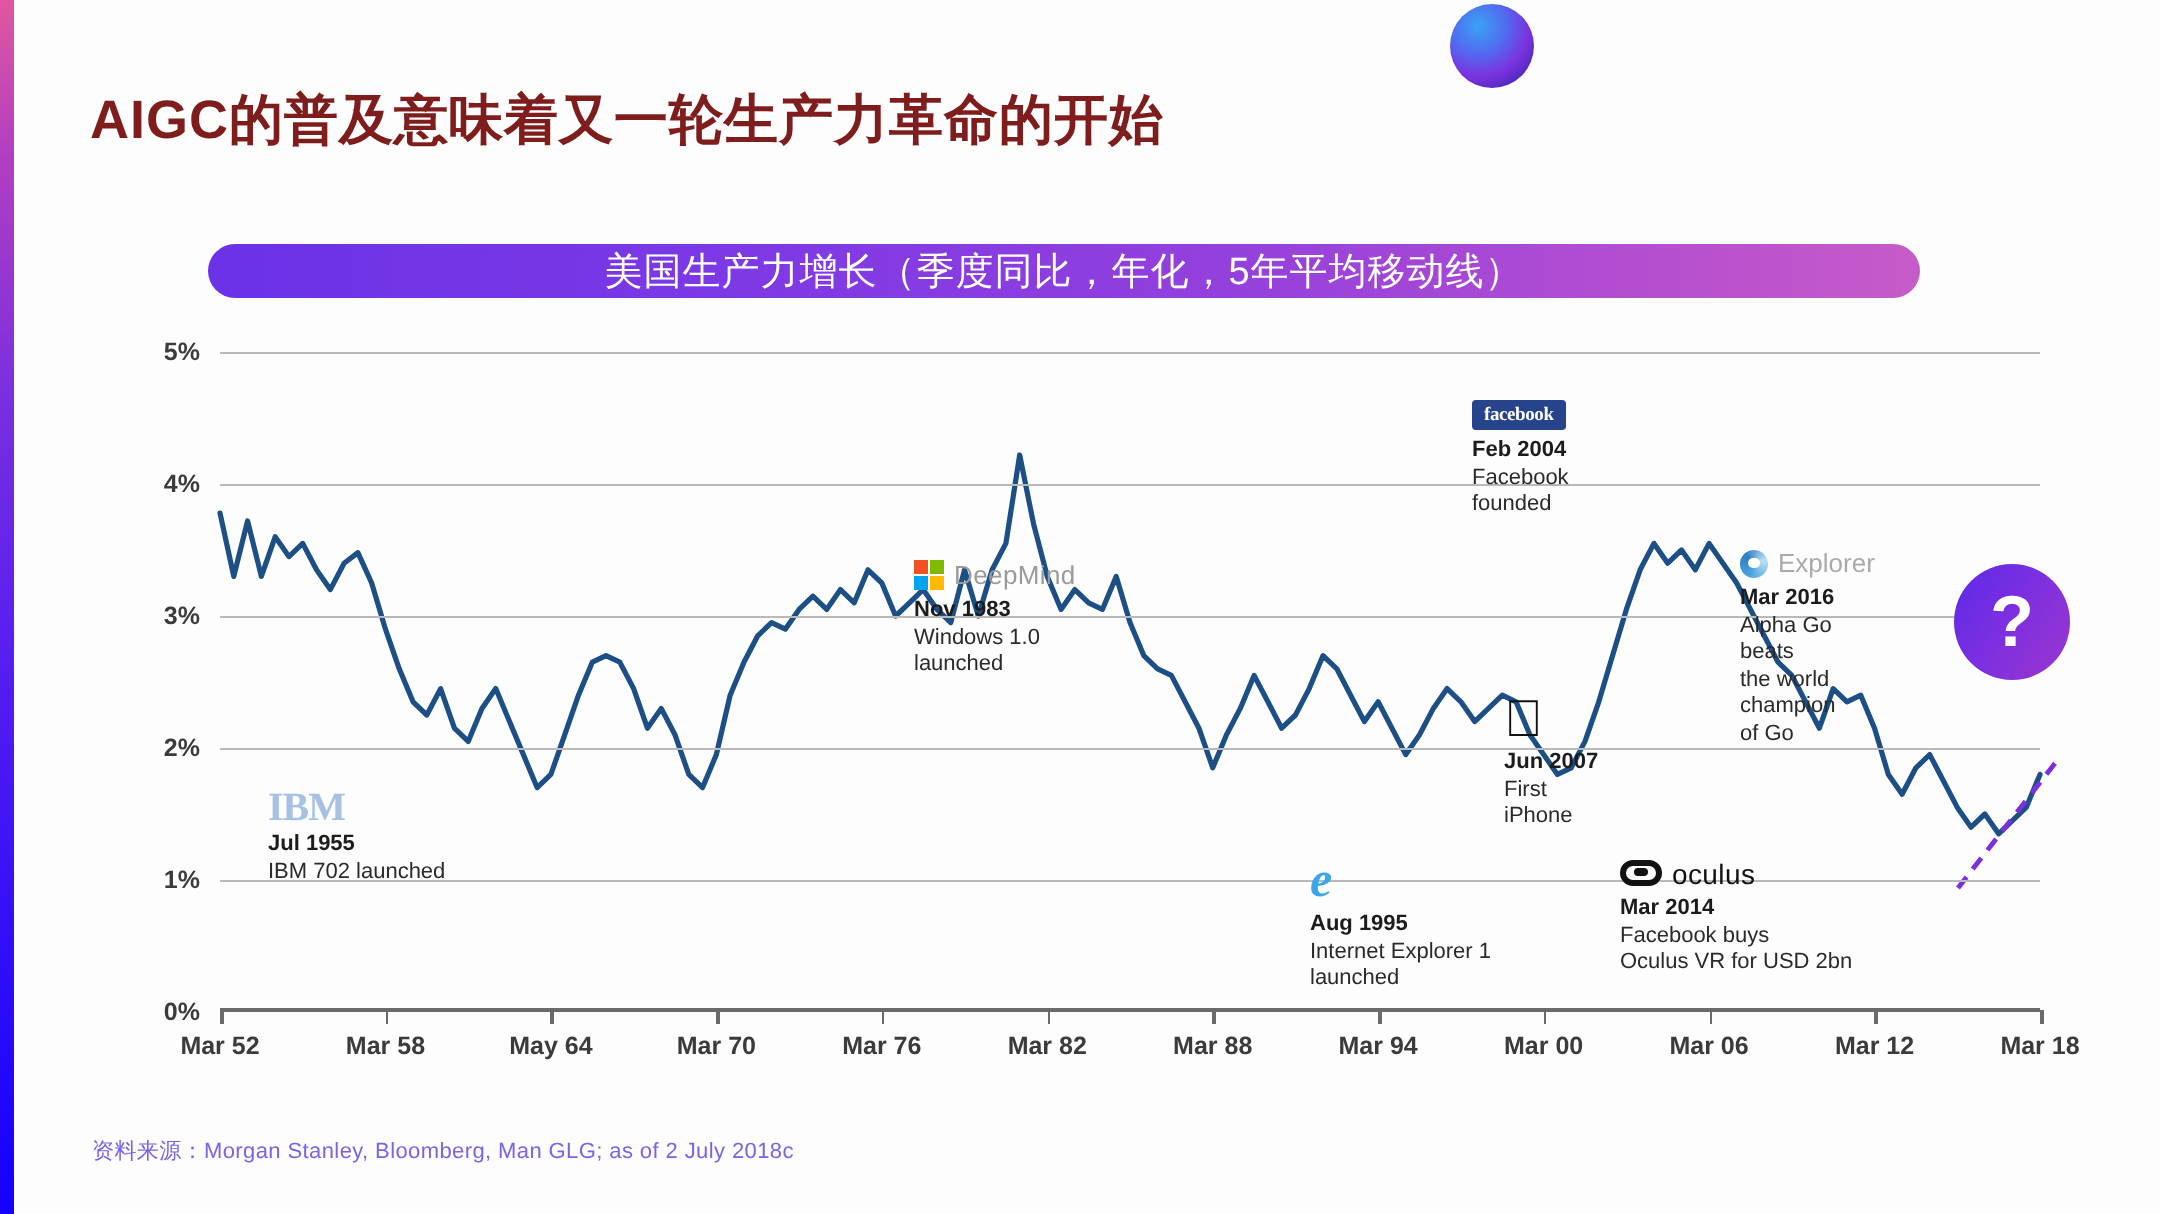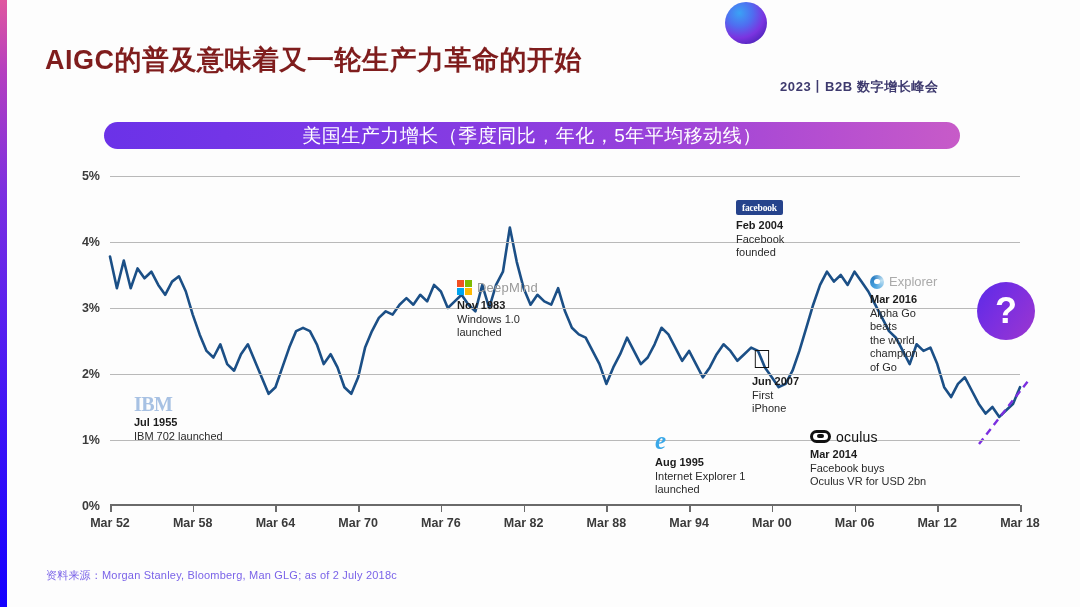--- a/index.html
+++ b/index.html
@@ -105,21 +105,20 @@
 </style>
 </head>
 <body>
 
 <div id="edge-stripe"></div>
 
 <div id="page-title">AIGC的普及意味着又一轮生产力革命的开始</div>
 
 <div id="brand-lockup">
   <div id="brand-sphere"></div>
-  <div id="brand-sub">2023丨B2B 数字增长峰会</div>
 </div>
 
 <div id="chart-banner">
   <span id="chart-banner-text">美国生产力增长（季度同比，年化，5年平均移动线）</span>
 </div>
 
 <div id="chart-area">
   <div id="ylabels">
       <div class="ylabel" style="top: 330px;">0%</div>
       <div class="ylabel" style="top: 264px;">1%</div>
@@ -150,21 +149,21 @@
       <div class="tick" style="left: 496.364px;"></div>
       <div class="tick" style="left: 579.091px;"></div>
       <div class="tick" style="left: 661.818px;"></div>
       <div class="tick" style="left: 744.545px;"></div>
       <div class="tick" style="left: 827.273px;"></div>
       <div class="tick" style="left: 910px;"></div>
     </div>
   <div id="xlabels">
       <div class="xlabel" style="left: 0px;">Mar 52</div>
       <div class="xlabel" style="left: 82.7273px;">Mar 58</div>
-      <div class="xlabel" style="left: 165.455px;">Mar 64</div>
+      <div class="xlabel" style="left: 165.455px;">May 64</div>
       <div class="xlabel" style="left: 248.182px;">Mar 70</div>
       <div class="xlabel" style="left: 330.909px;">Mar 76</div>
       <div class="xlabel" style="left: 413.636px;">Mar 82</div>
       <div class="xlabel" style="left: 496.364px;">Mar 88</div>
       <div class="xlabel" style="left: 579.091px;">Mar 94</div>
       <div class="xlabel" style="left: 661.818px;">Mar 00</div>
       <div class="xlabel" style="left: 744.545px;">Mar 06</div>
       <div class="xlabel" style="left: 827.273px;">Mar 12</div>
       <div class="xlabel" style="left: 910px;">Mar 18</div>
     </div>

